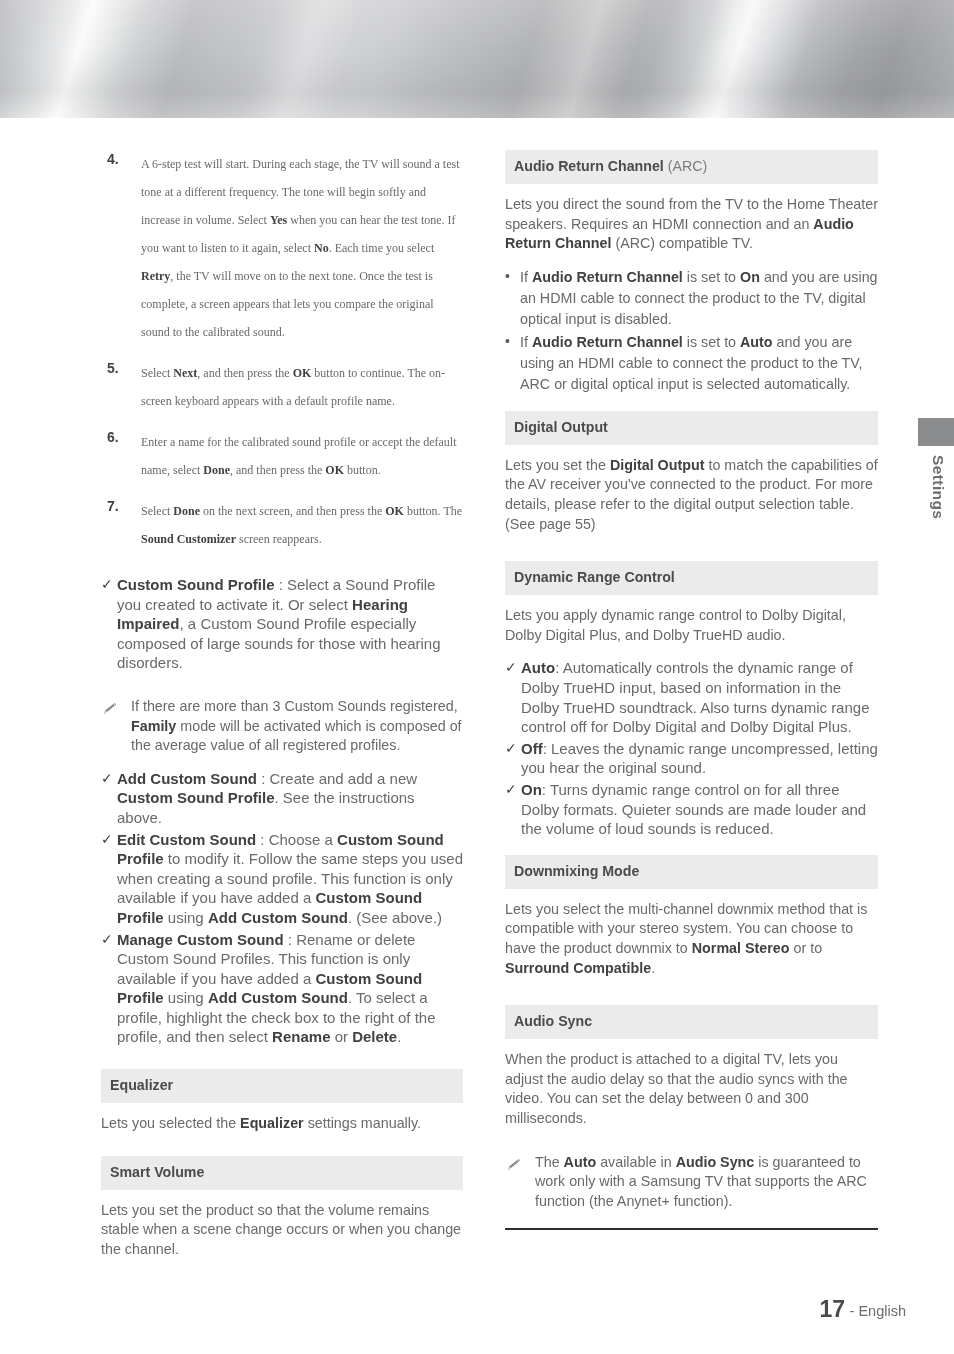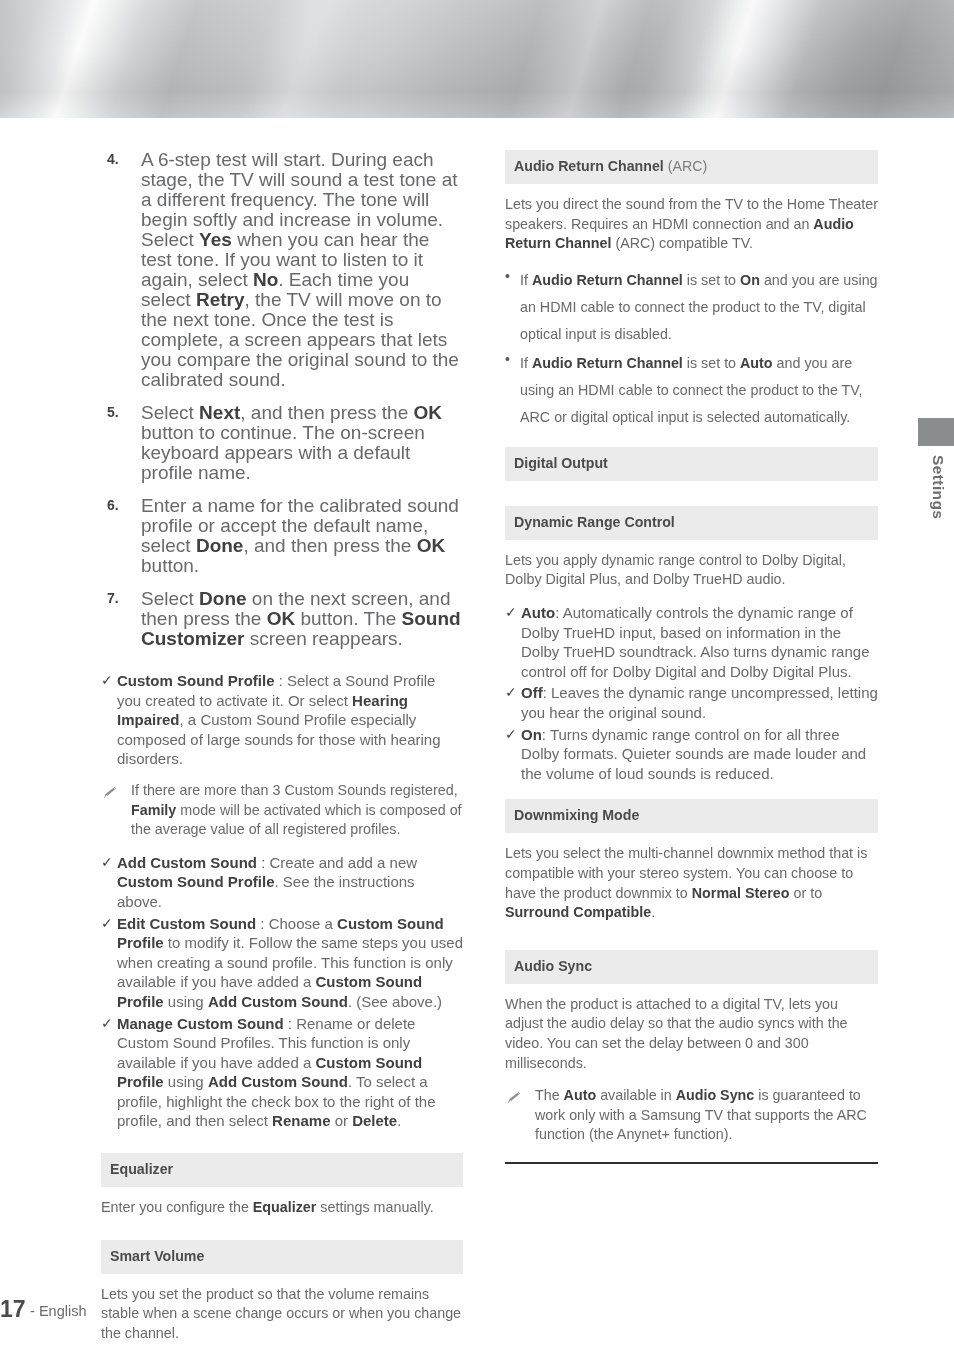--- a/index.html
+++ b/index.html
@@ -91,55 +91,55 @@
   b { color:#414143; font-weight:bold; }
 
   
   .step { display:flex; margin:0 0 13px 0; }
   .step .num {
     width:40px; flex:0 0 40px;
     font-size:14px; font-weight:bold; color:#414143;
     padding-left:6px;
     line-height:19.6px;
   }
-  .step .body { flex:1; font-size:19px; line-height:20px; color:#68696b; }
+  .step .body { flex:1; font-size:12px; line-height:28px; color:#68696b;font-family:Liberation Serif, serif; }
 
   
   .chk { display:flex; margin:0 0 2px 0; }
   .chk .mk {
     width:16px; flex:0 0 16px;
     font-size:14px; color:#3f4042; line-height:19.6px;
   }
   .chk .body { flex:1; font-size:15px; line-height:19.6px; color:#68696b; }
 
   
   .dot { display:flex; margin:0 0 2px 0; }
   .dot .mk {
     width:15px; flex:0 0 15px; line-height:19.6px;
     font-size:14px; color:#58595b; text-align:left;
   }
-  .dot .body { flex:1; font-size:14.3px; line-height:27px; color:#68696b; }
-
-  
-  .note { display:flex; margin:12px 0 13px 0; }
+  .dot .body { flex:1; font-size:14.3px; line-height:21px; color:#68696b; }
+
+  
+  .note { display:flex; margin:24px 0 13px 0; }
   .note .mk { width:30px; flex:0 0 30px; padding-top:4px; }
   .note .body { flex:1; font-size:14.3px; line-height:19.6px; color:#68696b; }
 
   .gap-s { height:9px; }
   .gap-m { height:14px; }
   .gap-l { height:20px; }
 
   hr.rule {
     border:0; border-top:2.5px solid #2e2e30;
     margin:17px 0 0 0;
   }
 
   
   #footer {
-    position:absolute; left:0; top:1296px; width:906px; text-align:left;
+    position:absolute; left:0; top:1296px; width:906px; text-align:right;
   }
   #footer .pg { font-size:23px; font-weight:bold; color:#4b4b4d; vertical-align:-1px; }
   #footer .lang { font-size:14.5px; color:#6a6b6d; }
 </style>
 </head>
 <body>
 
 <div id="banner">
   <div class="sheen1"></div>
   <div class="sheen2"></div>
@@ -194,38 +194,39 @@
       <div class="chk">
         <div class="mk">✓</div>
         <div class="body"><b>Edit Custom Sound</b><span> : Choose a </span><b>Custom Sound Profile</b><span> to modify it. Follow the same steps you used when creating a sound profile. This function is only available if you have added a </span><b>Custom Sound Profile</b><span> using </span><b>Add Custom Sound</b><span>. (See above.)</span></div>
       </div>
       <div class="chk">
         <div class="mk">✓</div>
         <div class="body"><b>Manage Custom Sound</b><span> : Rename or delete Custom Sound Profiles. This function is only available if you have added a </span><b>Custom Sound Profile</b><span> using </span><b>Add Custom Sound</b><span>. To select a profile, highlight the check box to the right of the profile, and then select </span><b>Rename</b><span> or </span><b>Delete</b><span>.</span></div>
       </div>
       <div class="gap-l"></div>
       <div class="sec-bar"><span>Equalizer</span></div>
-      <p class="para"><span>Enter you configure the </span><b>Equalizer</b><span> settings manually.</span></p>
+      <p class="para"><span>Lets you selected the </span><b>Equalizer</b><span> settings manually.</span></p>
       <div class="gap-s"></div>
       <div class="sec-bar"><span>Smart Volume</span></div>
       <p class="para"><span>Lets you set the product so that the volume remains stable when a scene change occurs or when you change the channel.</span></p>
     </div>
   <div class="col" id="col-right">
       <div class="sec-bar"><span>Audio Return Channel</span><span class="reg"> (ARC)</span></div>
       <p class="para"><span>Lets you direct the sound from the TV to the Home Theater speakers. Requires an HDMI connection and an </span><b>Audio Return Channel</b><span> (ARC) compatible TV.</span></p>
       <div class="dot">
         <div class="mk">•</div>
         <div class="body"><span>If </span><b>Audio Return Channel</b><span> is set to </span><b>On</b><span> and you are using an HDMI cable to connect the product to the TV, digital optical input is disabled.</span></div>
       </div>
       <div class="dot">
         <div class="mk">•</div>
         <div class="body"><span>If </span><b>Audio Return Channel</b><span> is set to </span><b>Auto</b><span> and you are using an HDMI cable to connect the product to the TV, ARC or digital optical input is selected automatically.</span></div>
       </div>
       <div class="gap-m"></div>
       <div class="sec-bar"><span>Digital Output</span></div>
+      <p class="para"><span>Lets you set the </span><b>Digital Output</b><span> to match the capabilities of the AV receiver you've connected to the product. For more details, please refer to the digital output selection table. (See page 55)</span></p>
       <div class="gap-m"></div>
       <div class="sec-bar"><span>Dynamic Range Control</span></div>
       <p class="para"><span>Lets you apply dynamic range control to Dolby Digital, Dolby Digital Plus, and Dolby TrueHD audio.</span></p>
       <div class="chk">
         <div class="mk">✓</div>
         <div class="body"><b>Auto</b><span>: Automatically controls the dynamic range of Dolby TrueHD input, based on information in the Dolby TrueHD soundtrack. Also turns dynamic range control off for Dolby Digital and Dolby Digital Plus.</span></div>
       </div>
       <div class="chk">
         <div class="mk">✓</div>
         <div class="body"><b>Off</b><span>: Leaves the dynamic range uncompressed, letting you hear the original sound.</span></div>

